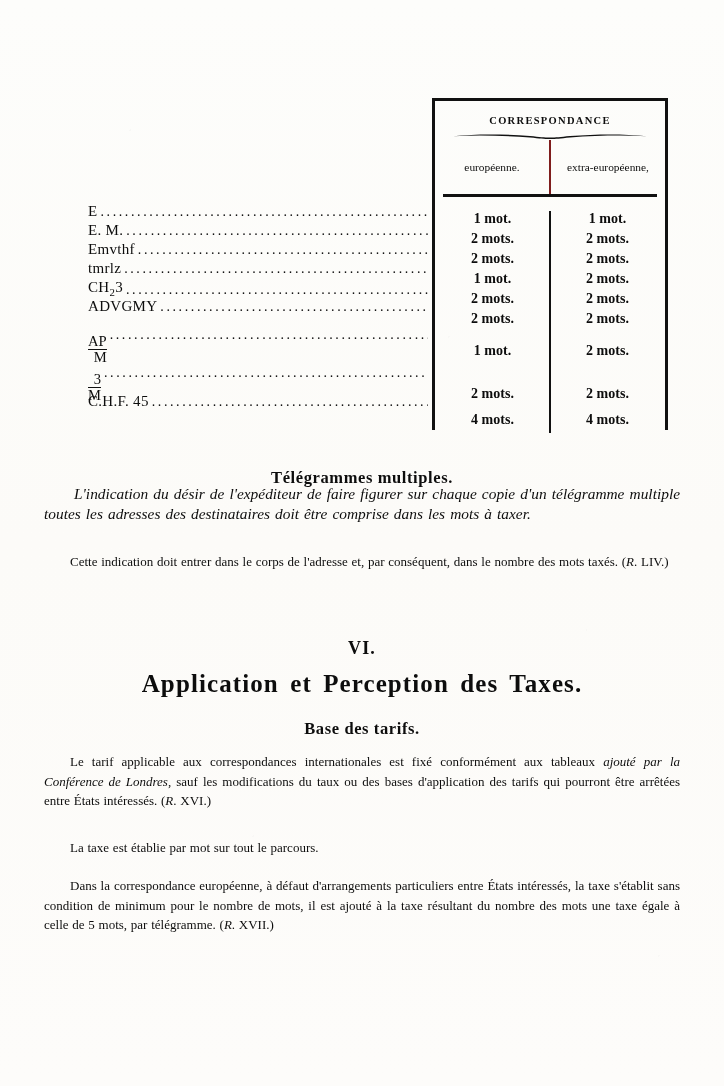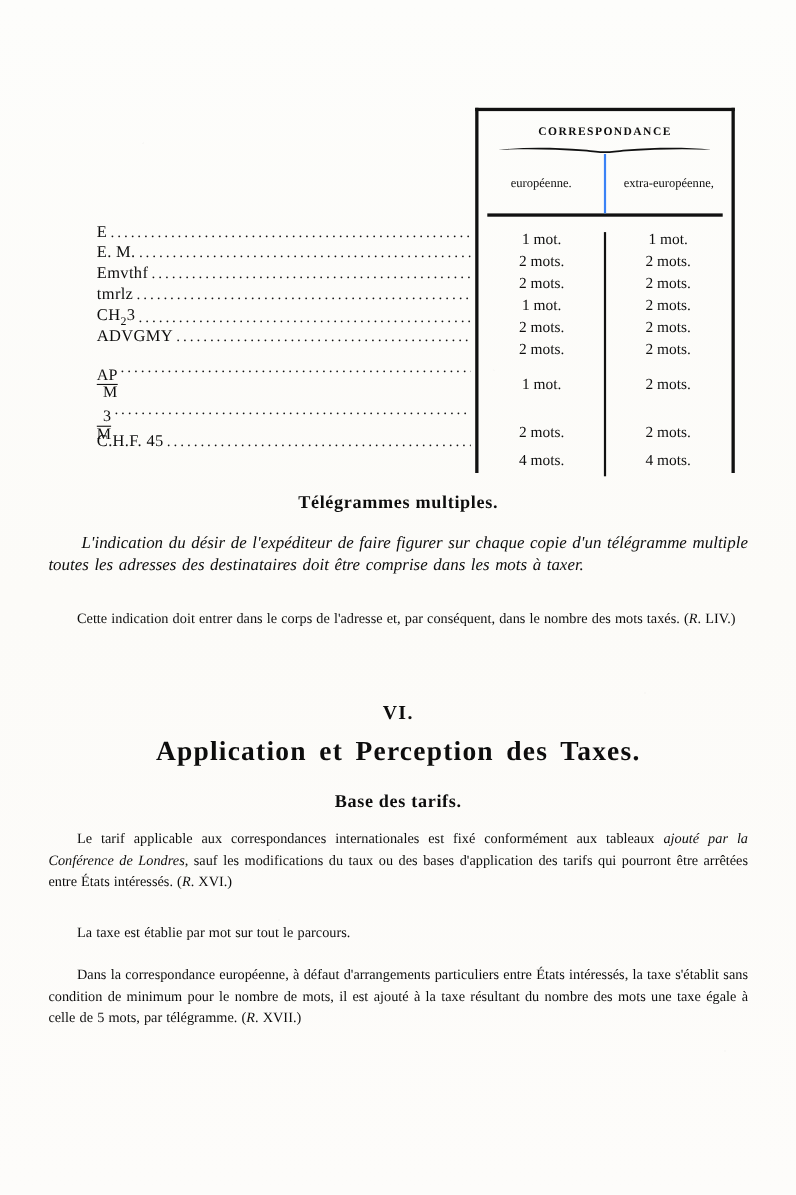--- a/index.html
+++ b/index.html
@@ -118,21 +118,21 @@
     flex: 1;
     text-align: center;
     font-size: 11.4px;
     display: flex;
     align-items: center;
     justify-content: center;
     line-height: 14px;
     padding: 0 4px;
     box-sizing: border-box;
   }
-  .subhead-cell.right { border-left: 2px solid #3b82f6; }
+  .subhead-cell.right { border-left: 2px solid #7f1d1d; }
   .thickrule {
     height: 0;
     border-top: 3px solid #111;
     margin: 0 8px;
   }
   .body-cols {
     position: relative;
     height: 216px;
   }
   .col-divider {
@@ -140,20 +140,21 @@
     left: 50%;
     top: 0;
     bottom: -6px;
     width: 2px;
     background: #111;
     transform: translateX(-1px);
   }
   .val-row {
     display: flex;
     font-size: 14px;
+    font-weight: bold;
   }
   .val-cell {
     flex: 1;
     text-align: center;
     white-space: nowrap;
   }
 
   
   #example-labels {
     position: absolute;
@@ -185,21 +186,21 @@
     text-align: right;
     line-height: 1.04;
     vertical-align: middle;
     font-size: 14.6px;
     margin-top: 29px;
   }
   .frac .top { display: block; }
   .frac .bot { display: block; border-top: 1.6px solid #111; }
 
   
-  #telegrammes-heading { position: absolute; left: 44px; top: 447px; width: 636px; }
+  #telegrammes-heading { position: absolute; left: 44px; top: 468px; width: 636px; }
   #telegrammes-para    { position: absolute; left: 44px; top: 484px; width: 636px; }
   #cette-para          { position: absolute; left: 44px; top: 552px; width: 636px; }
   #roman-six           { position: absolute; left: 44px; top: 638px; width: 636px; }
   #section-title       { position: absolute; left: 44px; top: 670px; width: 636px; }
   #base-tarifs-heading { position: absolute; left: 44px; top: 719px; width: 636px; }
   #tarif-para          { position: absolute; left: 44px; top: 752px; width: 636px; }
   #taxe-para           { position: absolute; left: 44px; top: 838px; width: 636px; }
   #dans-para           { position: absolute; left: 44px; top: 876px; width: 636px; }
   #final-para          { position: absolute; left: 44px; top: 1016px; width: 636px; }
 </style>

